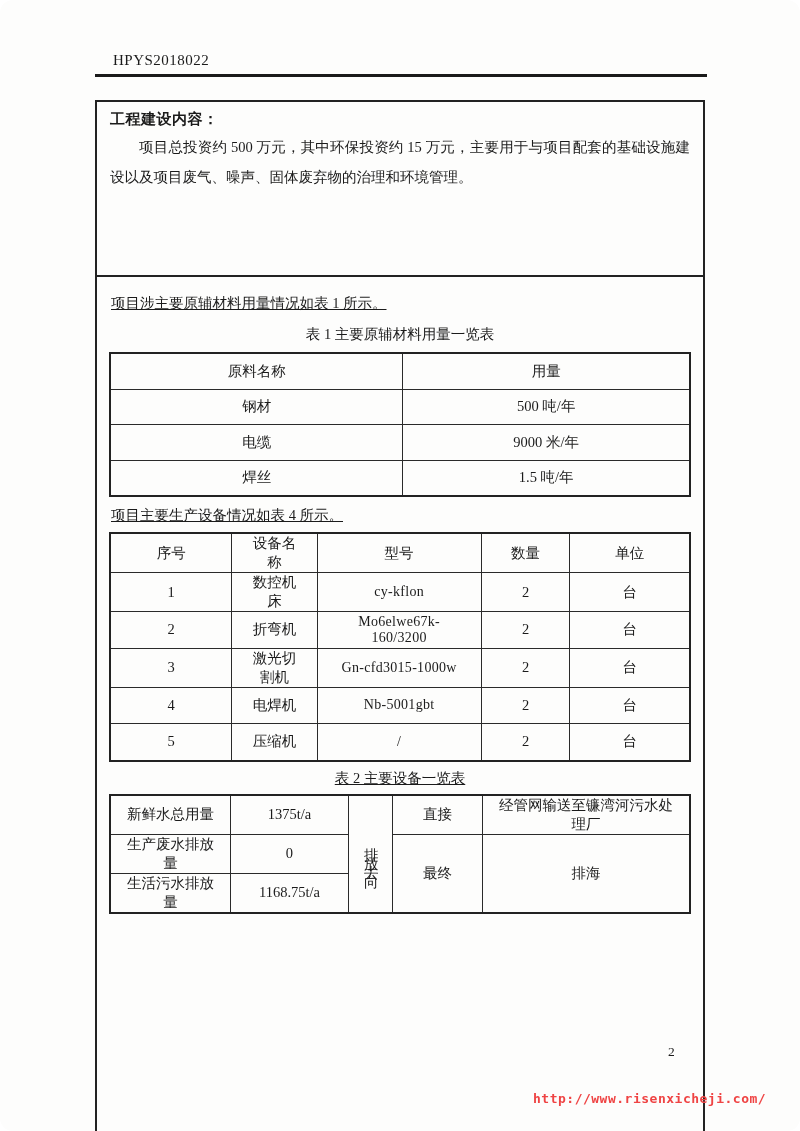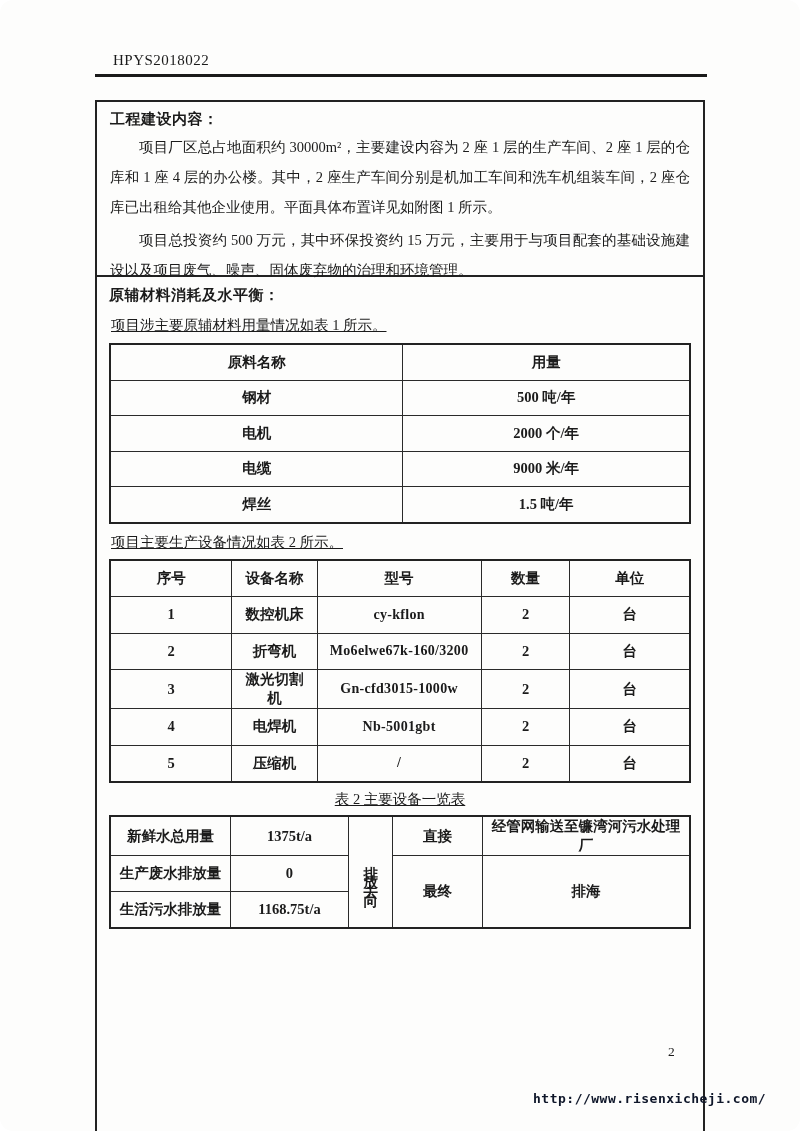--- a/index.html
+++ b/index.html
@@ -41,94 +41,89 @@
     font-size:14.5px; line-height:30px; margin:3px 0 0 0;
     text-indent:2em; text-align:justify;
   }
   .plain-line { font-size:14.5px; margin:11px 0 0 2px;text-decoration:underline; }
   .tbl-caption { font-size:14.5px; text-align:center; margin:12px 0 0 0; }
 
   table { border-collapse:collapse; width:100%; table-layout:fixed; }
   table { border:2px solid #222; }
   td, th {
     border:1.3px solid #2a2a2a; text-align:center; vertical-align:middle;
-    font-size:14.5px; font-weight:bold; padding:0 8px; overflow:hidden;
+    font-size:14.5px; font-weight:normal; padding:0 15px; overflow:hidden;
   }
   .tbl1 { margin-top:8px; }
   .tbl1 td { height:34.5px; }
   .tbl2 { margin-top:7px; }
   .tbl2 td { height:35.5px; }
   .model-cell { font-size:14px; letter-spacing:0.3px;text-align:center; }
 
   .water-heading { font-size:14.5px; margin:9px 0 0 2px; }
   .tblw { margin-top:6px; }
   .tblw td { height:35px; }
   .vert-text {
     writing-mode:vertical-lr; text-orientation:upright;
     letter-spacing:9px; margin:0 auto; line-height:1;
   }
 
   
   .page-number { position:absolute; left:668px; top:1044px; font-size:13.5px; }
   .watermark {
     position:absolute; left:533px; top:1091px;
     font-family:"DejaVu Sans Mono",monospace; font-weight:bold;
-    font-size:13px; letter-spacing:0.5px; color:#0f172a;
+    font-size:13px; letter-spacing:0.5px; color:#ef4444;
   }
 </style>
 </head>
 <body>
 
 <div class="page">
 
   <div class="doc-code">HPYS2018022</div>
   <div class="header-rule"></div>
 
   <div class="outer-box">
 
     <div class="sec1">
       <div class="sec-heading">工程建设内容：</div>
-      <p class="para">项目厂区总占地面积约 30000m²，主要建设内容为 2 座 1 层的生产车间、2 座 1 层的仓库和 1 座 4 层的办公楼。其中，2 座生产车间分别是机加工车间和洗车机组装车间，2 座仓库已出租给其他企业使用。平面具体布置详见如附图 1 所示。</p>
       <p class="para">项目总投资约 500 万元，其中环保投资约 15 万元，主要用于与项目配套的基础设施建设以及项目废气、噪声、固体废弃物的治理和环境管理。</p>
     </div>
 
     <div class="sec2">
-      <div class="sec-heading">原辅材料消耗及水平衡：</div>
       <div class="plain-line">项目涉主要原辅材料用量情况如表 1 所示。</div>
+      <div class="tbl-caption">表 1 主要原辅材料用量一览表</div>
 
       <table class="tbl1">
         <colgroup>
             <col style="width:50.5%">
             <col style="width:49.5%">
           </colgroup>
         <tbody>
           <tr>
             <td>原料名称</td>
             <td>用量</td>
           </tr>
           <tr>
             <td>钢材</td>
             <td>500 吨/年</td>
           </tr>
           <tr>
-            <td>电机</td>
-            <td>2000 个/年</td>
-          </tr>
-          <tr>
             <td>电缆</td>
             <td>9000 米/年</td>
           </tr>
           <tr>
             <td>焊丝</td>
             <td>1.5 吨/年</td>
           </tr>
         </tbody>
       </table>
 
-      <div class="plain-line" style="margin-top:9px;">项目主要生产设备情况如表 2 所示。</div>
+      <div class="plain-line" style="margin-top:9px;">项目主要生产设备情况如表 4 所示。</div>
 
       <table class="tbl2">
         <colgroup>
           <col style="width:21%">
             <col style="width:14.7%">
             <col style="width:28.3%">
           <col style="width:15.3%">
             <col style="width:20.7%">
         </colgroup>
         <tbody>

